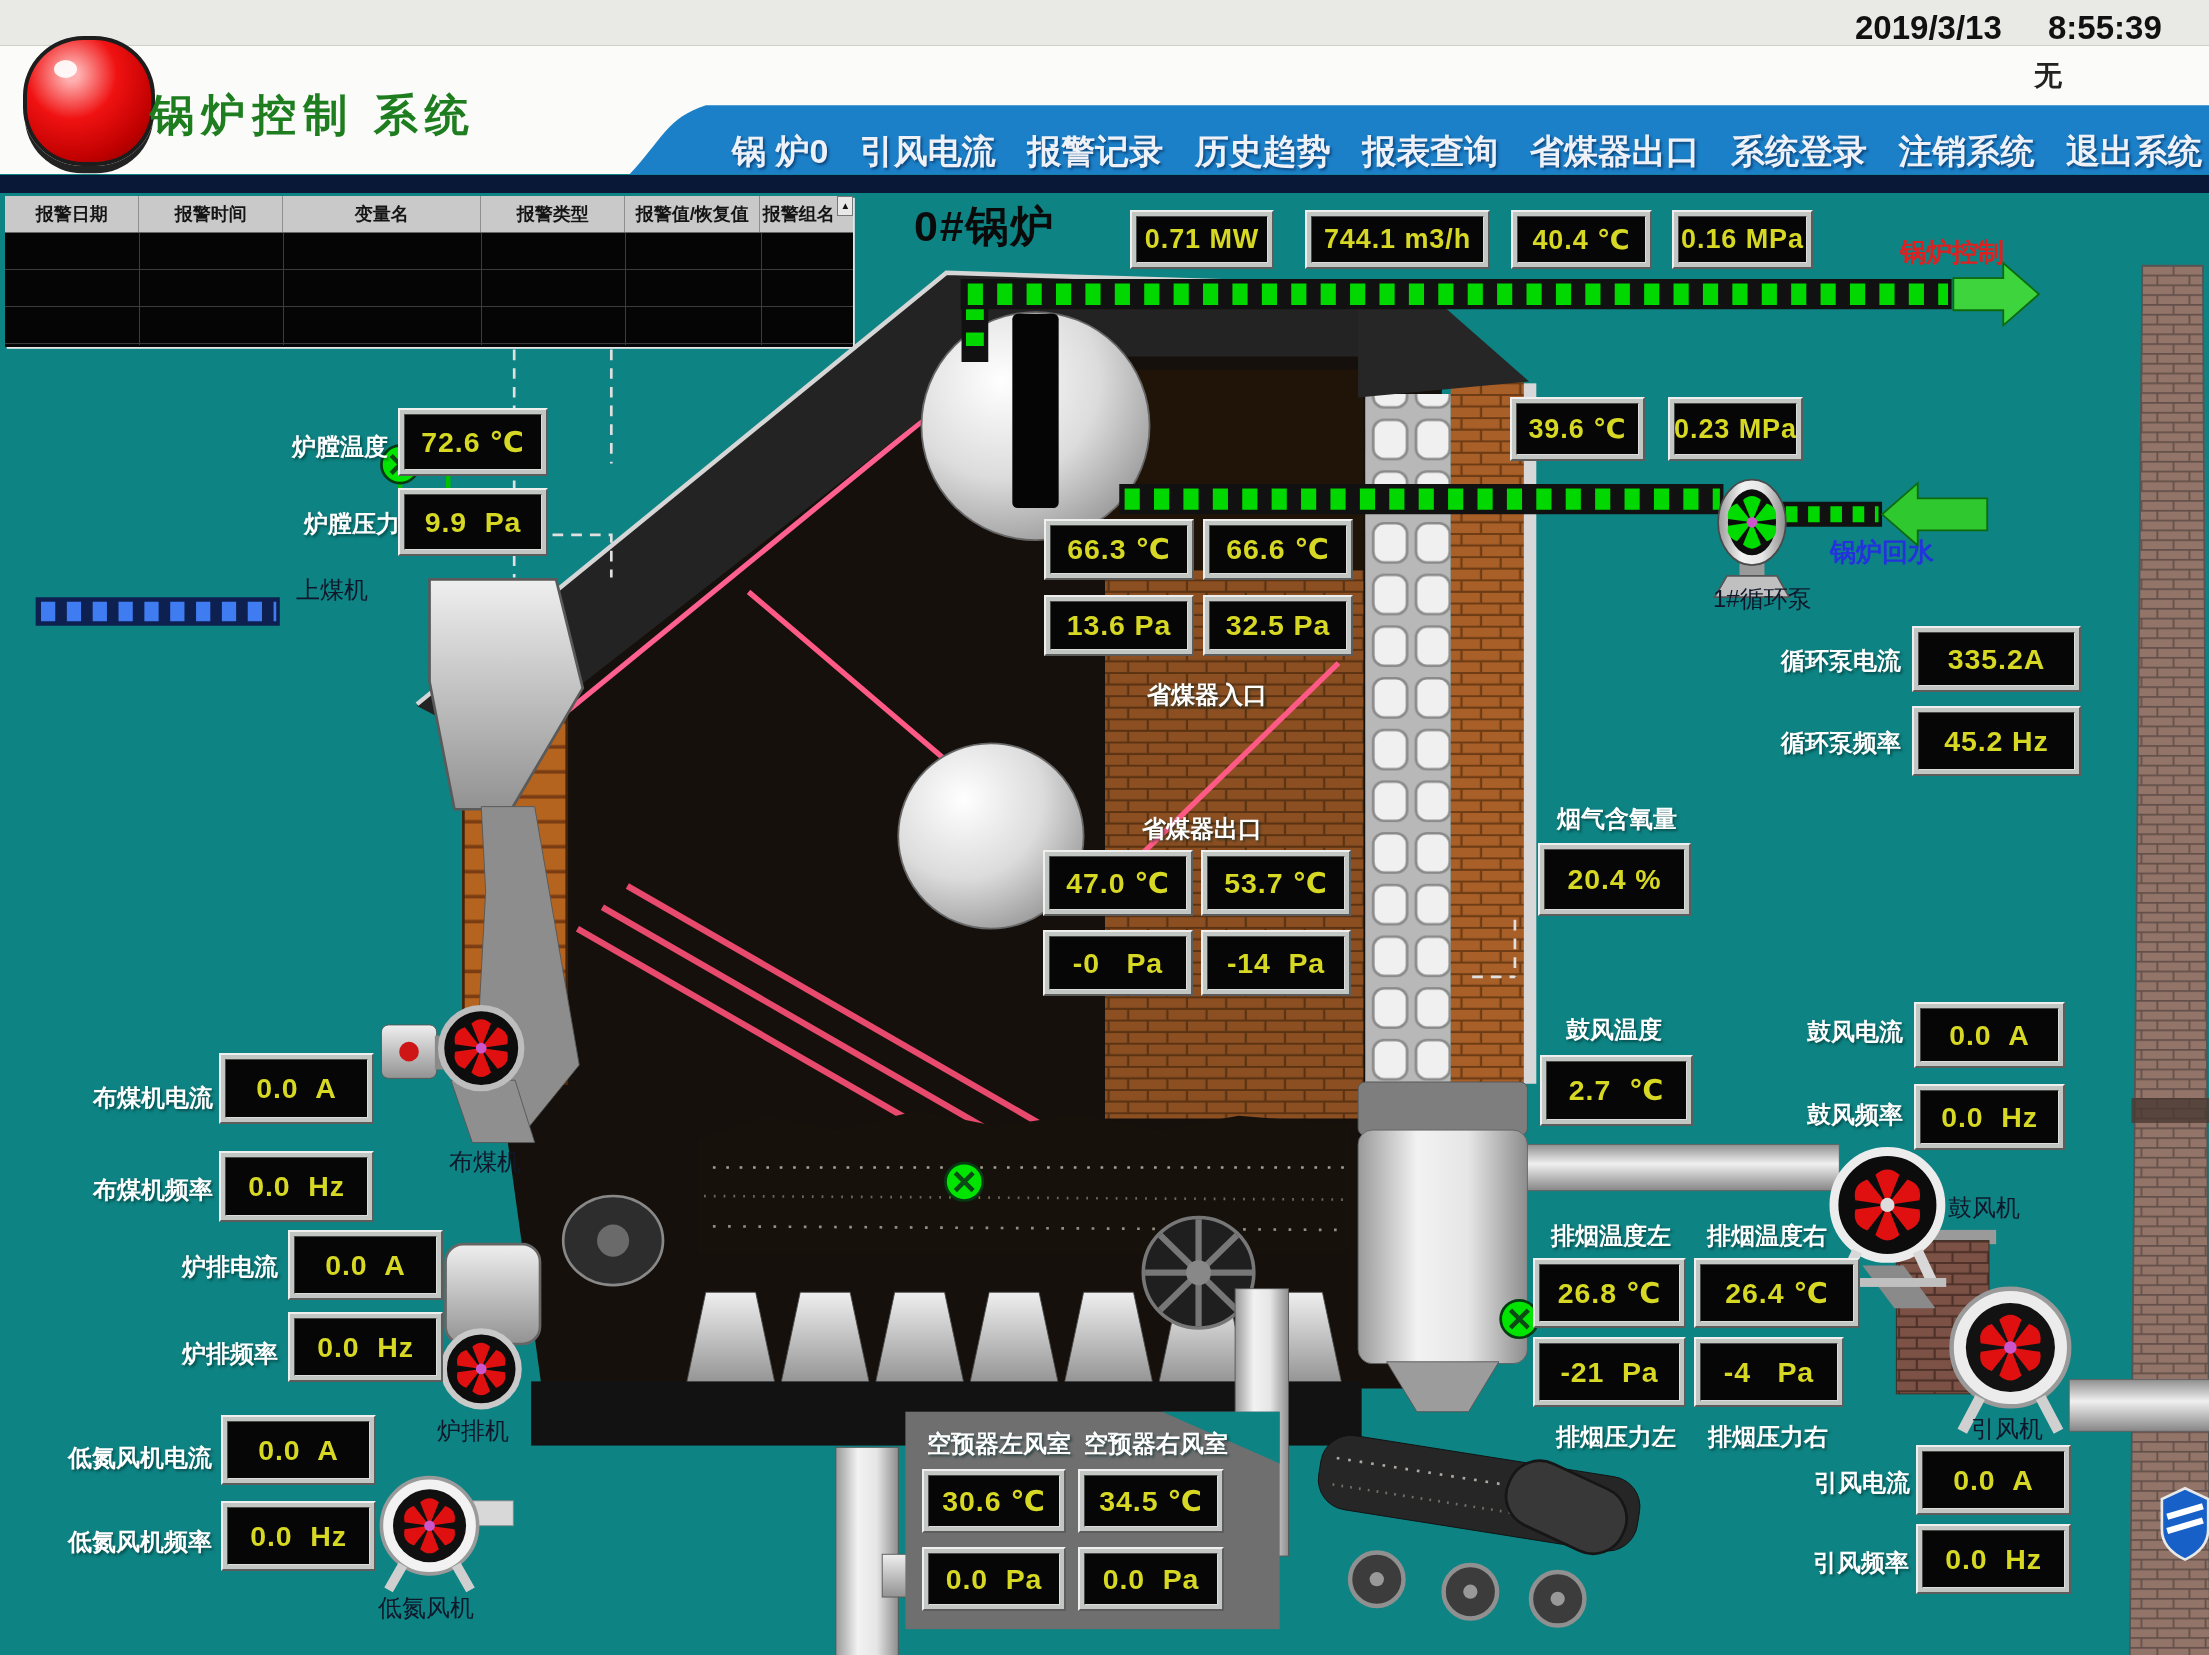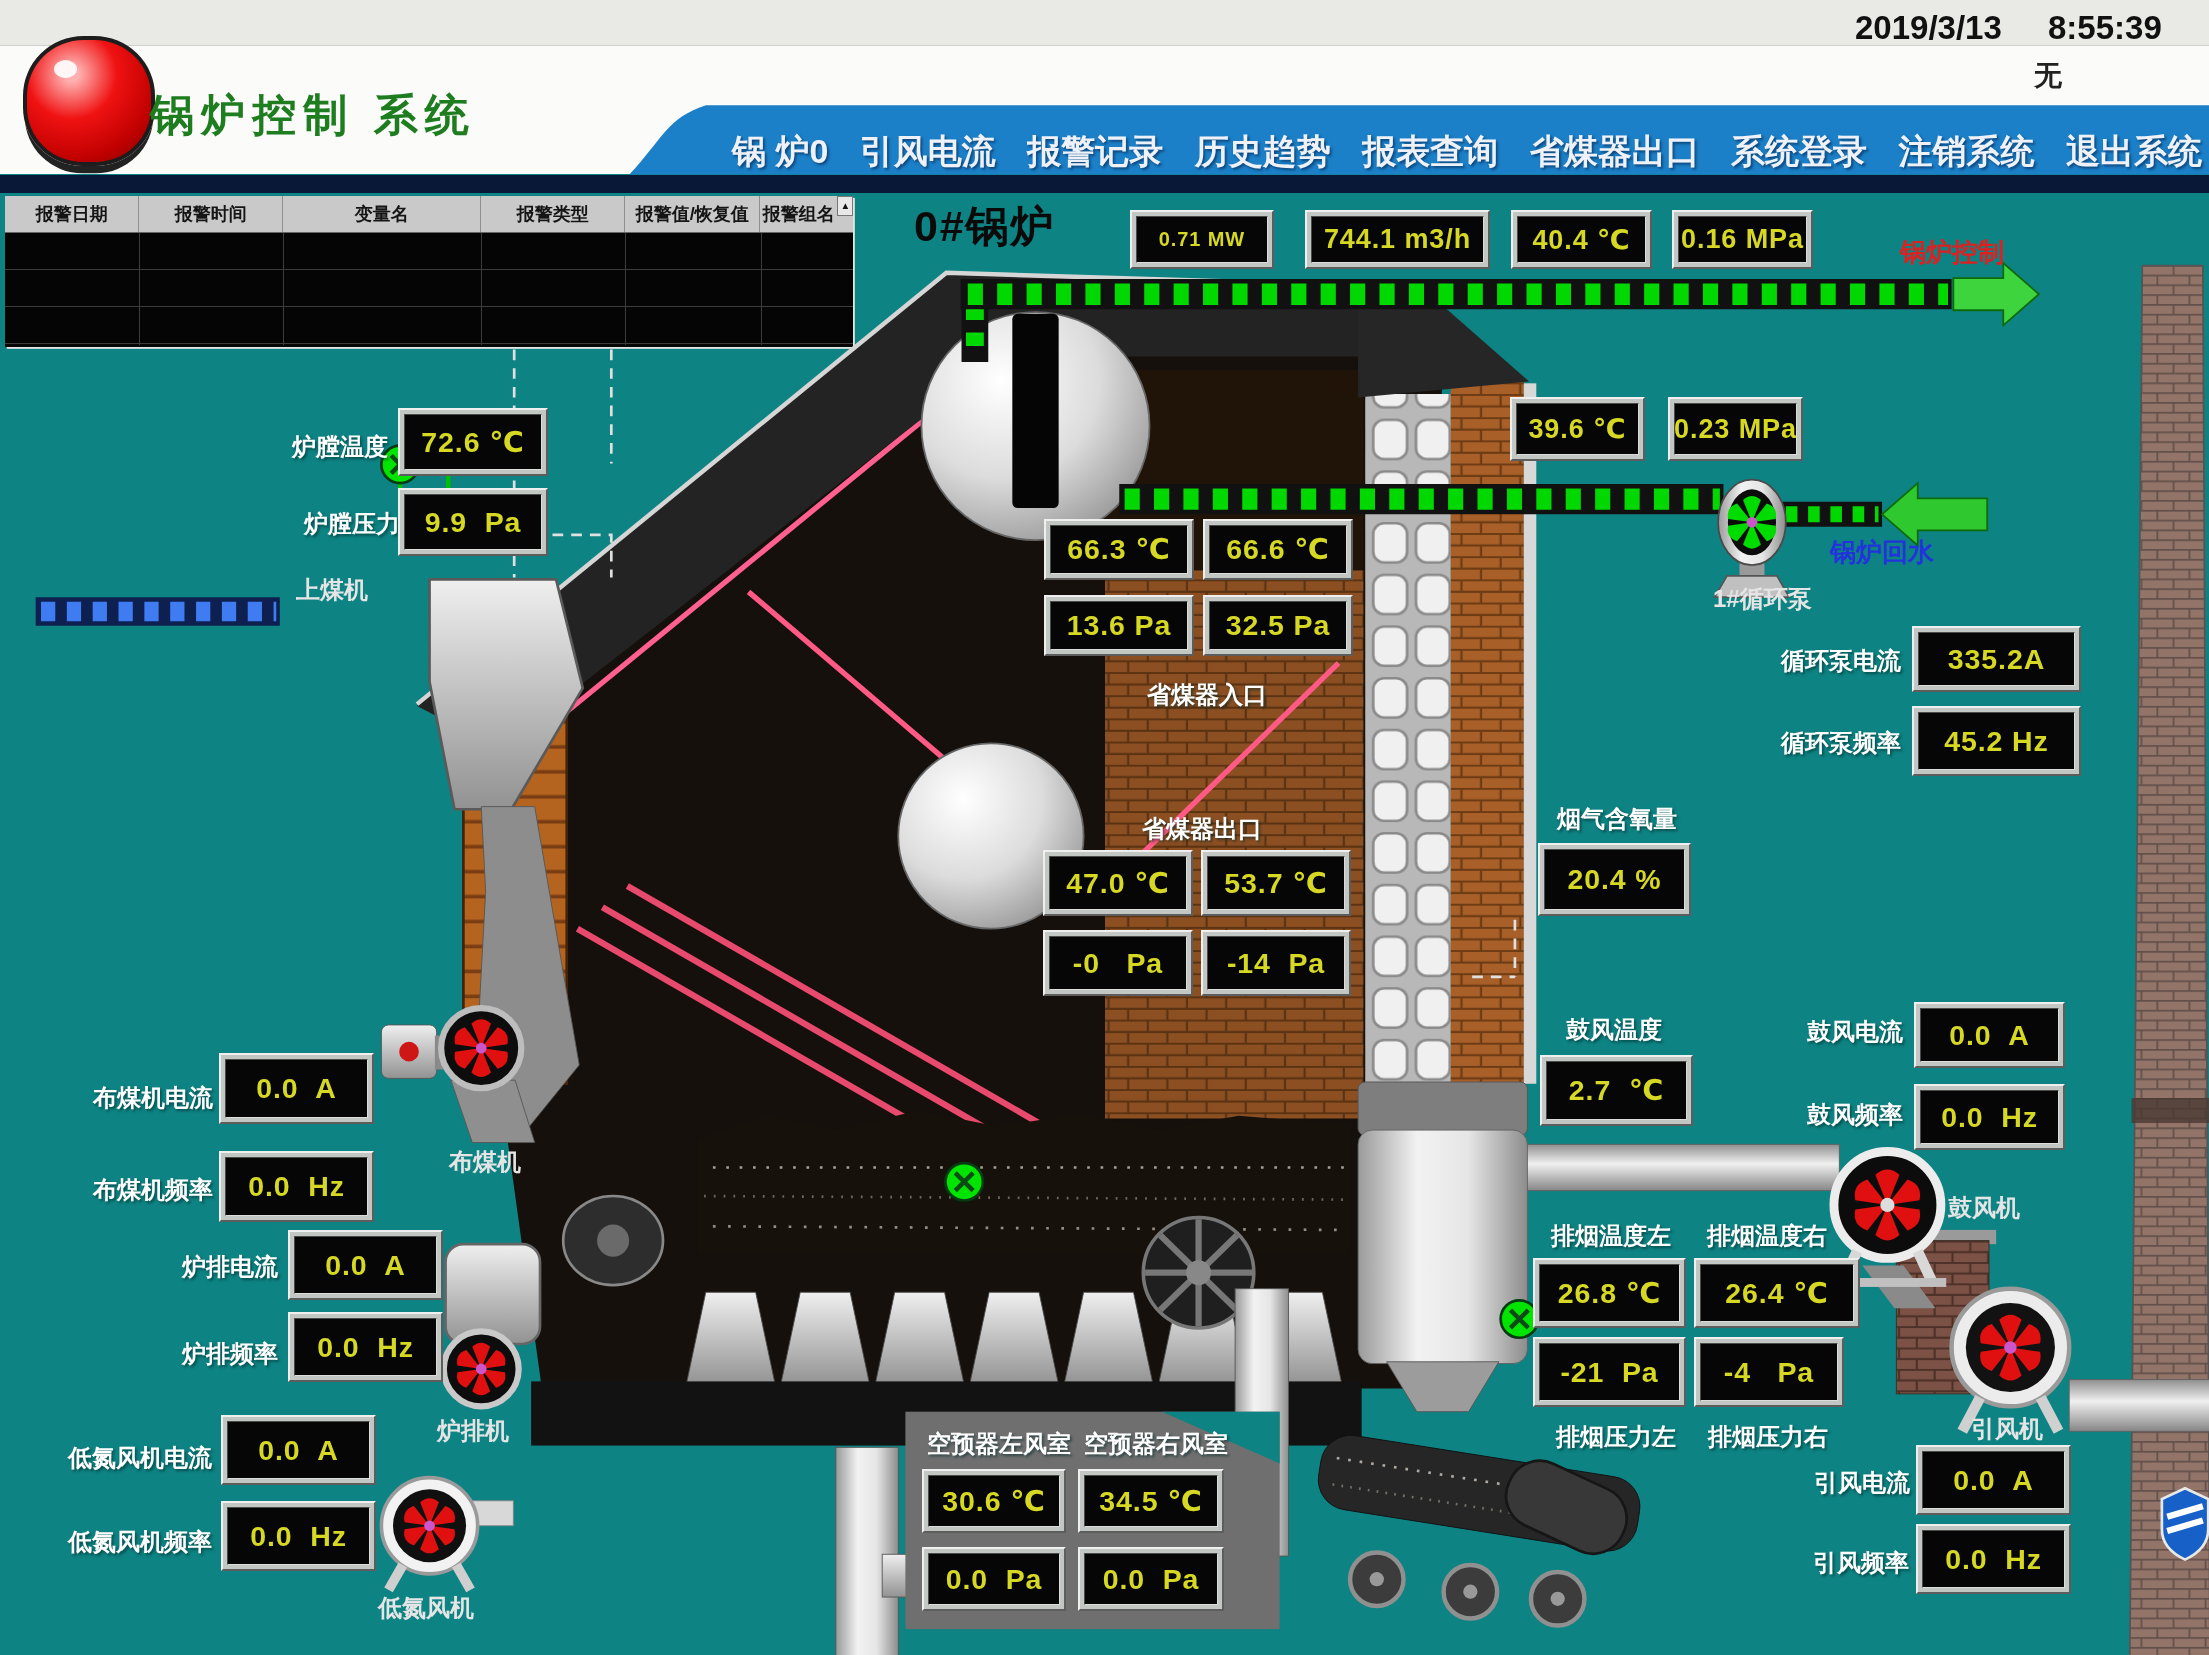--- a/index.html
+++ b/index.html
@@ -25,21 +25,21 @@
   .acol{height:100%;display:flex;align-items:center;justify-content:center;font-size:18px;font-weight:bold;color:#151515;border-right:0.9px solid #8f8f8f;white-space:nowrap;overflow:hidden}
   #alarmbody{position:relative;height:112px}
   .arow{height:37px;border-bottom:0.9px solid #3c3c3c}
   .vline{position:absolute;top:0;width:0.9px;height:112px;background:#3c3c3c}
   #sbarrow{position:absolute;right:0;top:0;width:16px;height:19.6px;background:#e8e8e8;color:#111;font-size:9.8px;display:flex;align-items:center;justify-content:center;border:0.9px solid #777}
   
   .dbox{position:absolute;background:#c3c7c3;border-top:2.7px solid #efefef;border-left:2.7px solid #efefef;border-bottom:2.7px solid #5d5d5d;border-right:2.7px solid #5d5d5d;padding:3.6px}
   .dval{width:100%;height:100%;background:#060606;border-top:1.8px solid #4a4a4a;border-left:1.8px solid #4a4a4a;border-bottom:1.8px solid #dcdcdc;border-right:1.8px solid #dcdcdc;color:#d6d824;font-weight:bold;font-size:28.5px;display:flex;align-items:center;justify-content:center;white-space:pre;letter-spacing:0.9px}
   
   .wlab{position:absolute;color:#ffffff;font-size:24px;font-weight:bold;text-shadow:1.8px 1.8px 2.7px rgba(0,40,40,.6);white-space:nowrap}
-  .klab{position:absolute;color:#e5e5e5;font-size:24px;font-weight:bold;white-space:nowrap}
+  .klab{position:absolute;color:#0f172a;font-size:24px;font-weight:normal;white-space:nowrap}
   .rlab{position:absolute;color:#e02020;font-size:26px;font-weight:bold;white-space:nowrap}
   .blab{position:absolute;color:#2233dd;font-size:26px;font-weight:bold;white-space:nowrap}
   #boilername{left:914px;top:198px;font-size:43px;font-weight:bold;color:#0a0a0a;letter-spacing:1.8px}
 </style>
 </head>
 <body>
 
 <div class="abs" id="topstrip"></div>
 <div class="abs" id="whiteband"></div>
 <svg class="abs" id="navsvg" viewBox="0 0 2480 220">
@@ -316,21 +316,21 @@
 
   <g transform="translate(2424 1668)">
     <path d="M28 2 L54 14 V48 Q54 70 28 82 Q2 70 2 48 V14 Z" fill="#1660c8" stroke="#e8e8e8" stroke-width="3"></path>
     <path d="M8 34 L48 22 M8 50 L48 38" stroke="#fff" stroke-width="7"></path>
   </g>
 </svg>
 
 <div class="abs" id="boilername">0#锅炉</div>
 
 <div class="dbox" style="left:1130px;top:210px;width:144px;height:59px">
-    <div class="dval" style="font-size:20px">0.71 MW</div>
+    <div class="dval" style="font-size:27px">0.71 MW</div>
   </div>
 <div class="dbox" style="left:1305px;top:210px;width:185px;height:59px">
     <div class="dval" style="font-size:27px">744.1 m3/h</div>
   </div>
 <div class="dbox" style="left:1511px;top:210px;width:141px;height:59px">
     <div class="dval" style="font-size:27px">40.4 ℃</div>
   </div>
 <div class="dbox" style="left:1672px;top:210px;width:141px;height:59px">
     <div class="dval" style="font-size:27px">0.16 MPa</div>
   </div>

